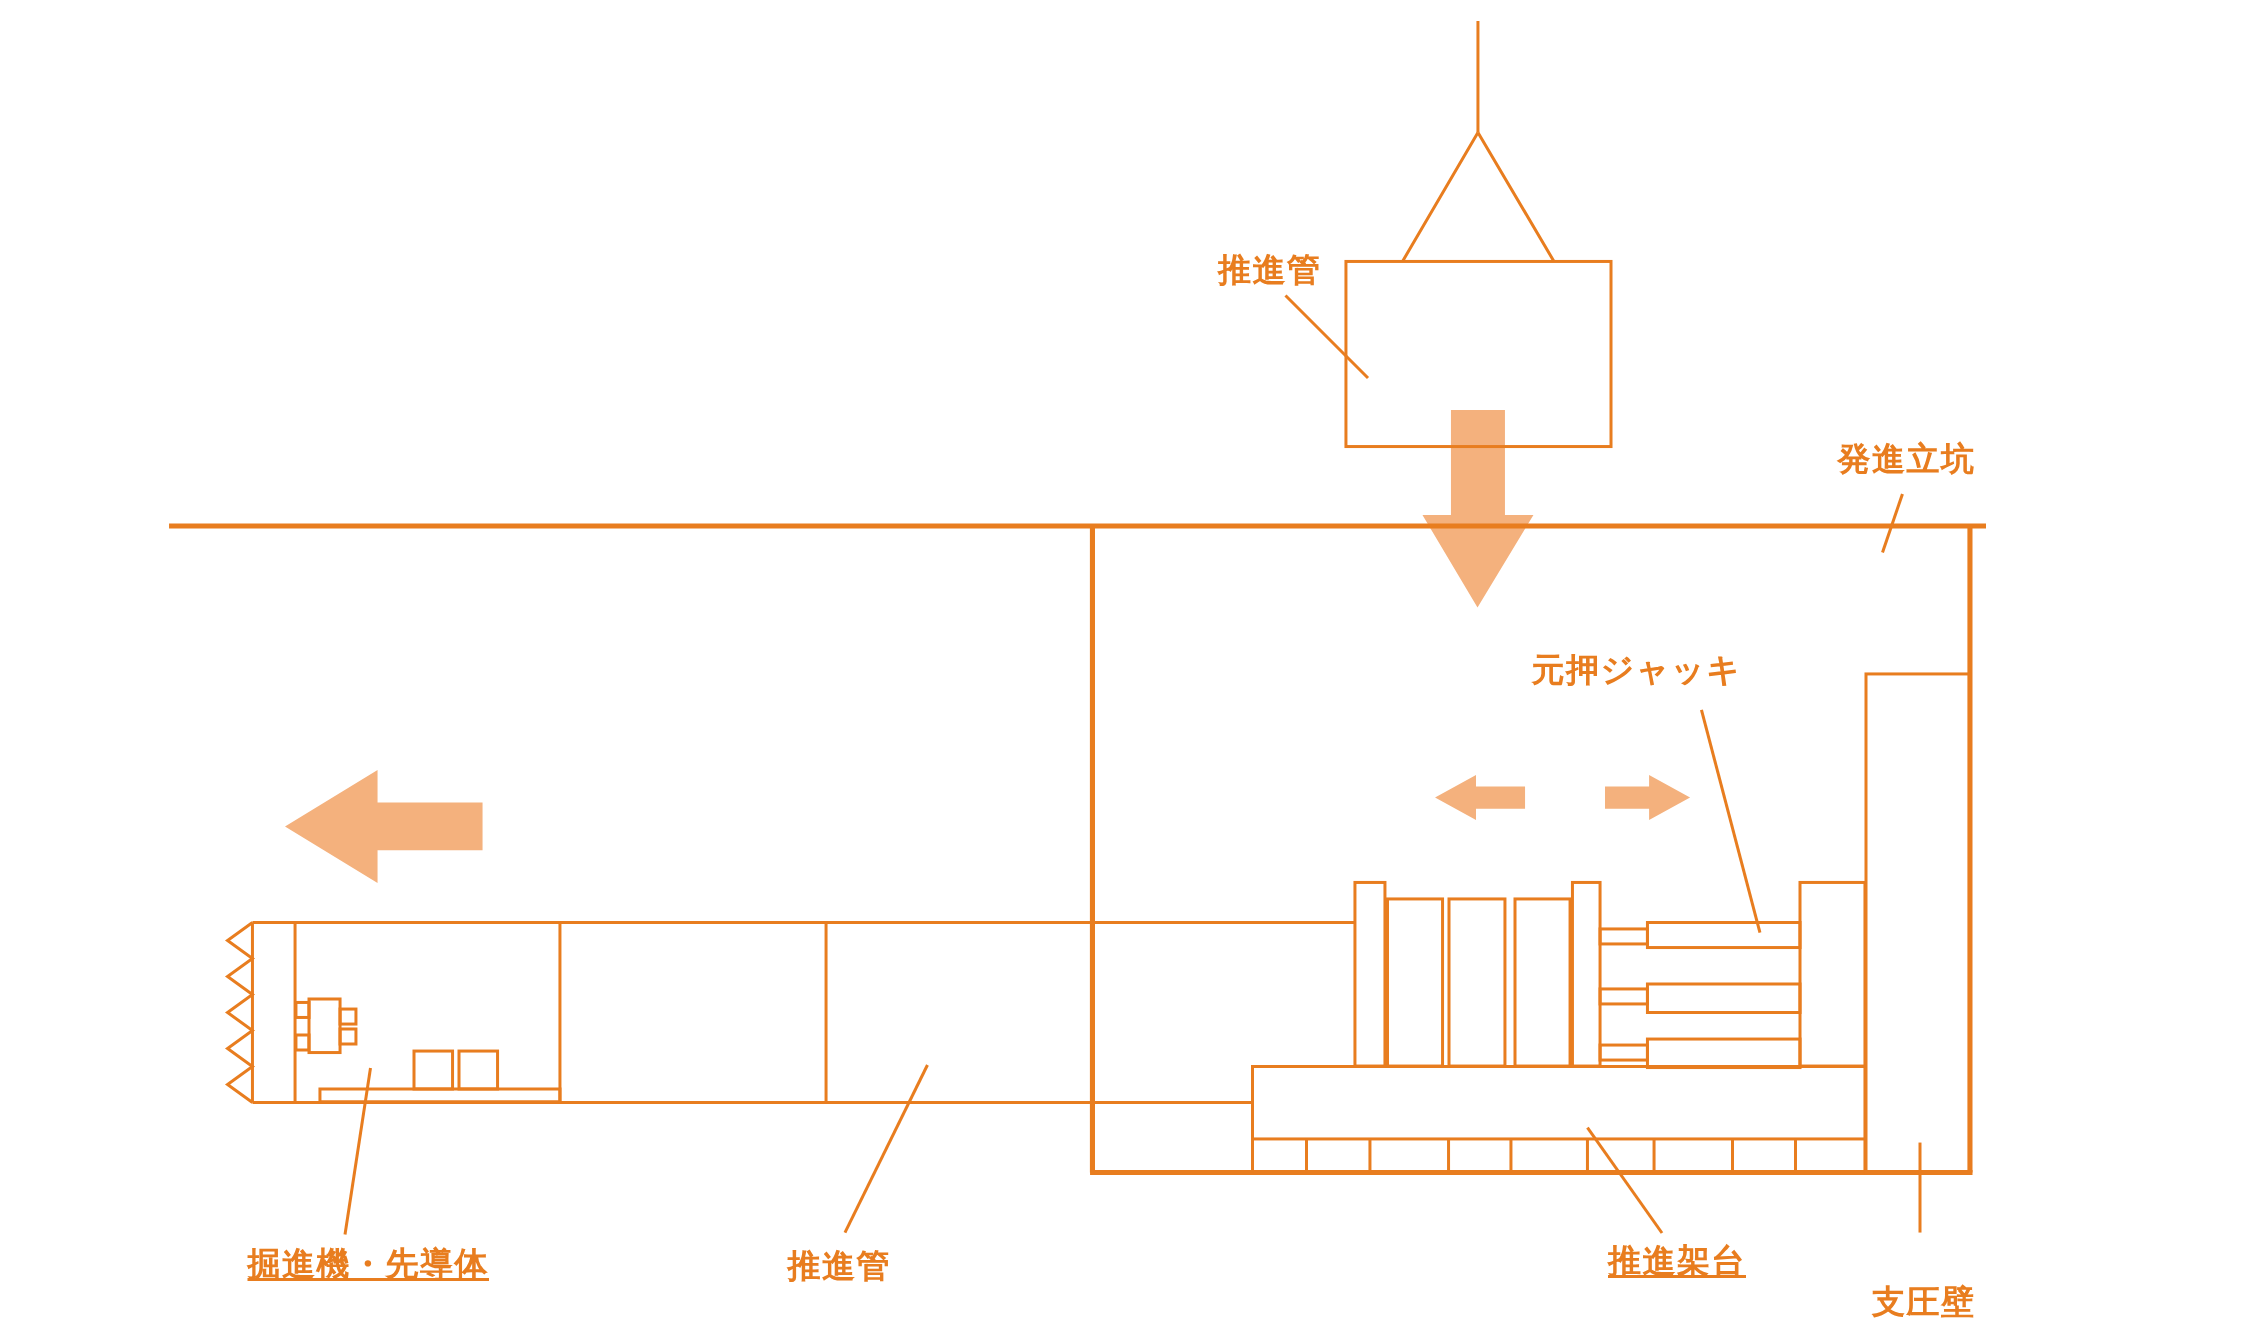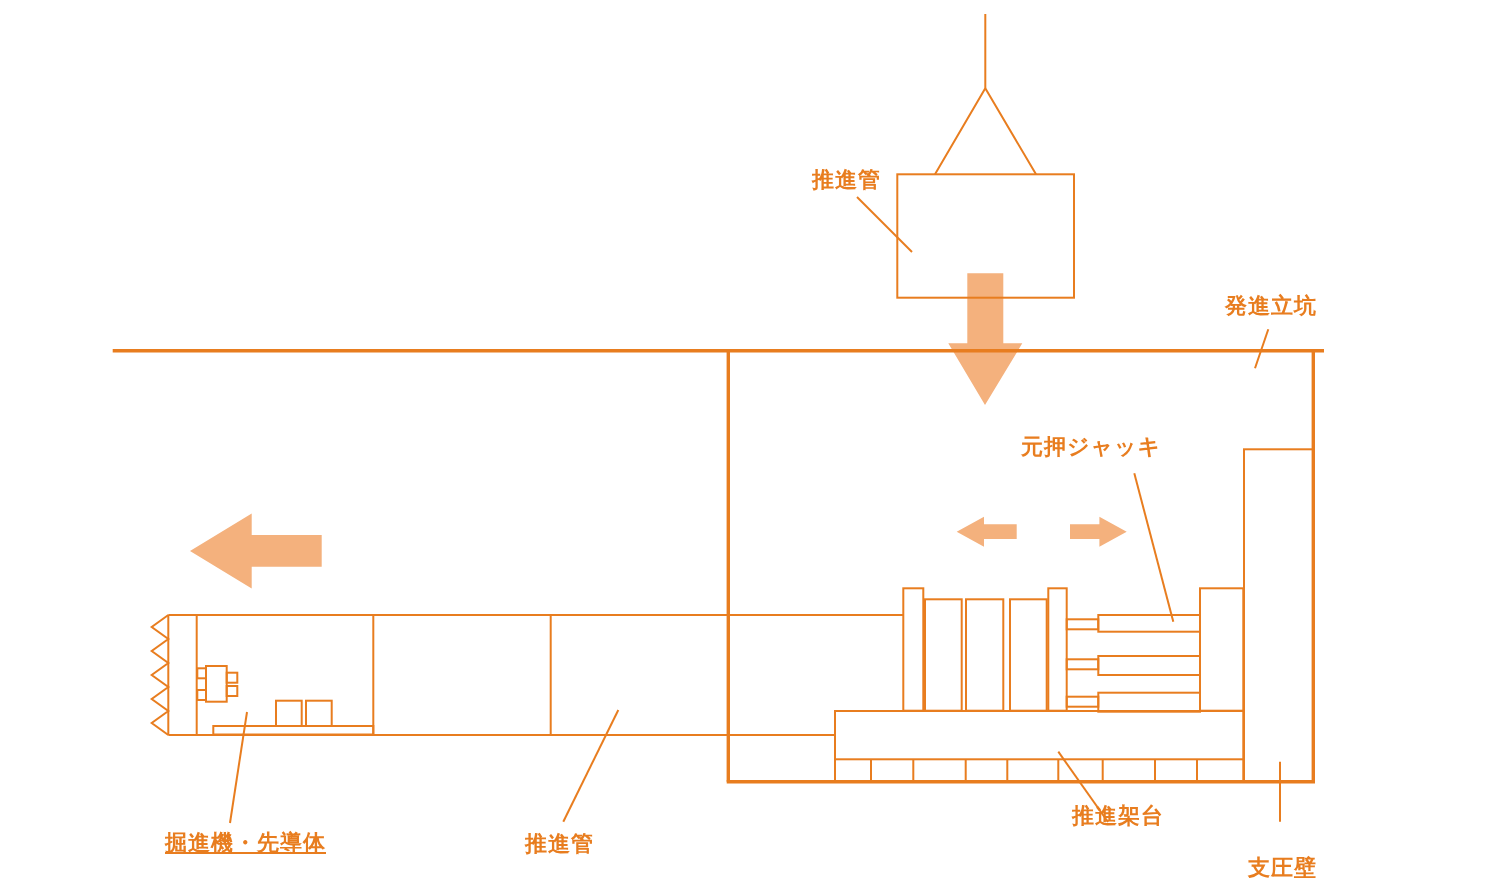--- a/index.html
+++ b/index.html
@@ -95,16 +95,16 @@
       <path class="s" d="M1058.3,751.7 L1108,822"></path>
       <path class="s" d="M1280,761.7 L1280,821.7"></path>
     </g>
   </svg>
 
   <div class="lbl" style="left:812px;  top:168px;">推進管</div>
   <div class="lbl" style="left:1225px; top:294px;text-align:right;">発進立坑</div>
   <div class="lbl" style="left:1021px; top:435px;">元押ジャッキ</div>
   <div class="lbl" style="left:165px;  top:831px;text-decoration:underline;">掘進機・先導体</div>
   <div class="lbl" style="left:525px;  top:832px;">推進管</div>
-  <div class="lbl" style="left:1072px; top:804px;">推進架台</div>
+  <div class="lbl" style="left:1072px; top:829px;text-decoration:underline;">推進架台</div>
   <div class="lbl" style="left:1248px; top:856px;">支圧壁</div>
 
 </div>
 
 </body></html>

